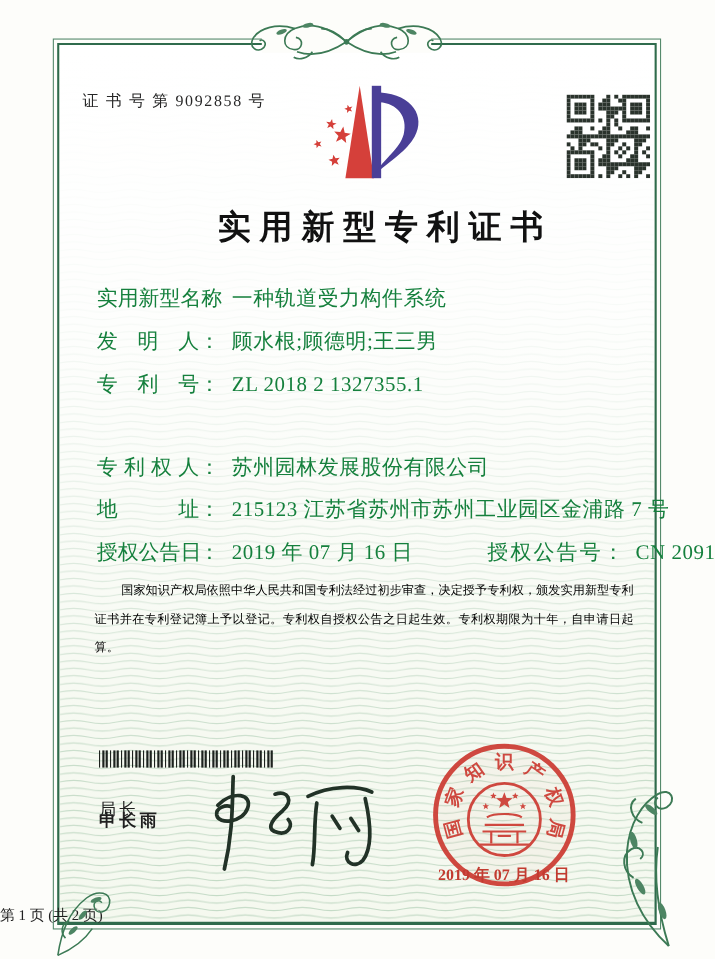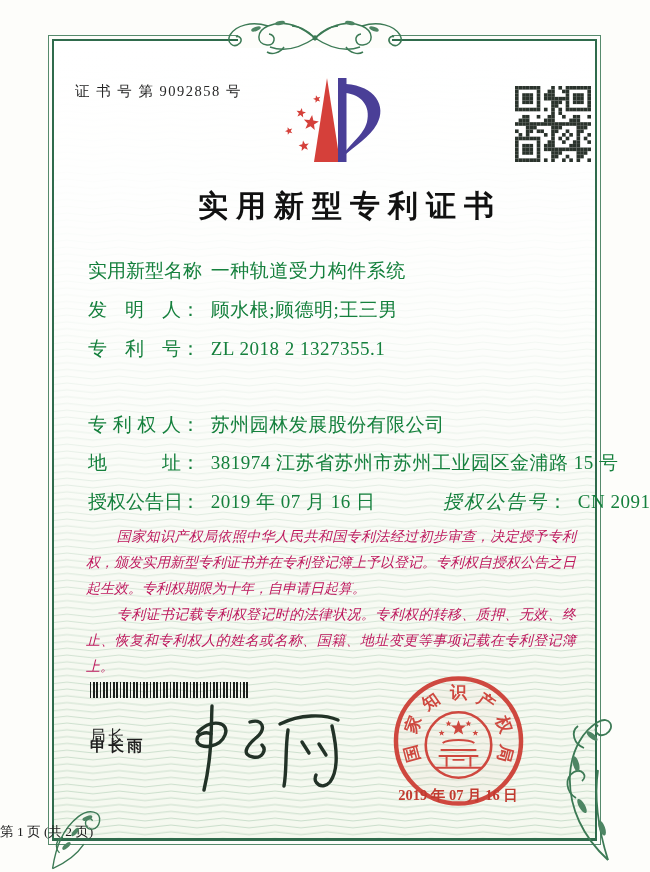--- a/index.html
+++ b/index.html
@@ -22,23 +22,23 @@
   .logo{position:absolute;left:277px;top:72px;}
   .qr{position:absolute;left:515px;top:86px;}
   .title{position:absolute;left:0;top:186px;width:650px;text-align:center;
          font-size:30px;font-weight:600;letter-spacing:8px;color:#111;padding-left:25px;}
   .field-row{position:absolute;left:88px;font-size:19px;white-space:nowrap;color:#15803d;}
   .field-label{display:inline-block;width:93px;text-align:justify;text-align-last:justify;
                -moz-text-align-last:justify;vertical-align:top;}
   .field-colon{display:inline-block;}
   .field-value{display:inline-block;margin-left:6px;letter-spacing:0.5px;}
   .grant-right{position:absolute;left:355px;top:0;white-space:nowrap;}
-  .grant-label{letter-spacing:2px;font-style:italic;}
-  .paras{position:absolute;left:86px;top:524px;width:490px;font-size:14px;line-height:26px;
-         text-align:justify;color:#be185d;font-style:italic;}
+  .grant-label{letter-spacing:2px;}
+  .paras{position:absolute;left:86px;top:524px;width:490px;font-size:11px;line-height:26px;
+         text-align:justify;color:#000000;}
   .paras p{margin:0;text-indent:2.2em;}
   .barcode{position:absolute;left:90px;top:682px;}
   .signer-title{position:absolute;left:90px;top:726px;font-size:15.5px;letter-spacing:3px;color:#1f1f1f;}
   .signer-name{position:absolute;left:90px;top:736px;font-size:15.5px;letter-spacing:3px;color:#1f1f1f;font-weight:bold;}
   .signature{position:absolute;left:182px;top:698px;}
   .seal{position:absolute;left:389px;top:671px;opacity:0.92;}
   .seal-date{position:absolute;left:392px;top:786px;width:132px;text-align:center;
              font-size:14.5px;font-weight:700;color:#c23b30;white-space:nowrap;}
   .footer{position:absolute;left:0;top:823px;width:650px;font-size:13.5px;color:#1f1f1f;}
   .ornament-top{position:absolute;left:210px;top:10px;z-index:4;}
@@ -375,34 +375,33 @@
     <div class="field-row" style="top:336px">
       <span class="field-label">专利号</span><span class="field-colon">：</span>
       <span class="field-value">ZL 2018 2 1327355.1</span>
     </div>
     <div class="field-row" style="top:412px">
       <span class="field-label">专利权人</span><span class="field-colon">：</span>
       <span class="field-value">苏州园林发展股份有限公司</span>
     </div>
     <div class="field-row" style="top:450px">
       <span class="field-label">地址</span><span class="field-colon">：</span>
-      <span class="field-value">381974 江苏省苏州市苏州工业园区金浦路 15 号</span>
+      <span class="field-value">215123 江苏省苏州市苏州工业园区金浦路 7 号</span>
     </div>
     <div class="field-row" style="top:489px;width:520px">
       <span class="field-label">授权公告日</span><span class="field-colon">：</span>
       <span class="field-value">2019 年 07 月 16 日</span>
       <span class="grant-right">
         <span class="grant-label">授权公告号</span><span class="field-colon">：</span>
         <span class="field-value">CN 209114689 U</span>
       </span>
     </div>
 
     <div class="paras">
       <p>国家知识产权局依照中华人民共和国专利法经过初步审查，决定授予专利权，颁发实用新型专利证书并在专利登记簿上予以登记。专利权自授权公告之日起生效。专利权期限为十年，自申请日起算。</p>
-      <p>专利证书记载专利权登记时的法律状况。专利权的转移、质押、无效、终止、恢复和专利权人的姓名或名称、国籍、地址变更等事项记载在专利登记簿上。</p>
     </div>
 
     <svg class="barcode" id="barcode-svg" width="162" height="16" viewBox="0 0 162 16">
       <g id="barcode-bars" fill="#1d221e">
           <rect x="0" y="0" width="1" height="16"></rect>
           <rect x="3" y="0" width="2" height="16"></rect>
           <rect x="6" y="0" width="2" height="16"></rect>
           <rect x="10" y="0" width="1" height="16"></rect>
           <rect x="13" y="0" width="2" height="16"></rect>
           <rect x="16" y="0" width="2" height="16"></rect>

